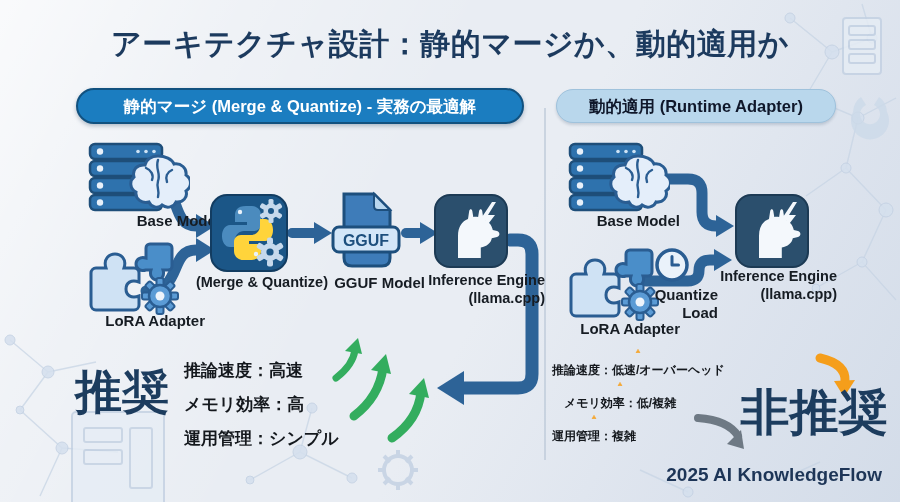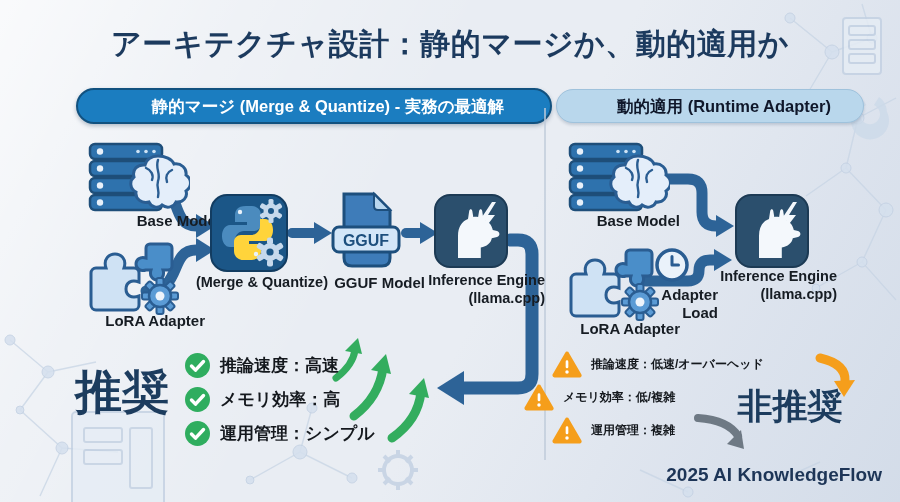--- a/index.html
+++ b/index.html
@@ -9,29 +9,29 @@
     background-image:
       linear-gradient(118deg, rgba(255,255,255,0.75) 0%, rgba(255,255,255,0.3) 20%, rgba(255,255,255,0) 42%),
       linear-gradient(118deg, rgba(206,216,231,0) 55%, rgba(201,212,229,0.4) 80%, rgba(193,206,224,0.55) 100%);
     font-family:"Liberation Sans","DejaVu Sans",sans-serif;
   }
   .abs{position:absolute;}
   .title{
     position:absolute;top:24px;left:0;right:0;text-align:center;
     font-size:30px;font-weight:bold;color:#1c3a5e;letter-spacing:.5px;
   }
-  .pill{position:absolute;height:32px;text-align:center;font-weight:bold;border-radius:18px;line-height:32px;padding-left:28px;}
+  .pill{position:absolute;height:32px;text-align:center;font-weight:bold;border-radius:18px;line-height:32px;}
   .pill-left{left:76px;top:88px;width:444px;background:#1b7dc0;color:#ffffff;font-size:16.5px;border:2px solid #11517f;box-shadow:0 2px 4px rgba(25,55,90,.3);}
   .pill-right{left:556px;top:89px;width:278px;background:#b9d7ec;color:#0f172a;font-size:16.5px;border:1px solid #9fc2dc;box-shadow:0 2px 3px rgba(25,55,90,.18);}
   .divider{position:absolute;left:544px;top:108px;width:2px;height:352px;background:#bfcbda;opacity:.75;}
   .node-label{position:absolute;text-align:right;font-weight:bold;color:#161c23;font-size:14.5px;line-height:1.22;}
   .verdict{position:absolute;font-weight:bold;color:#1c3c5e;text-align:center;line-height:1;}
   .verdict-left{left:52px;top:368px;width:140px;font-size:47px;}
-  .verdict-right{left:712px;top:388px;width:156px;font-size:35px;}
-  .row{position:absolute;display:flex;align-items:center;gap:9px;height:30px;}
+  .verdict-right{left:736px;top:388px;width:156px;font-size:49px;}
+  .row{position:absolute;display:flex;align-items:center;gap:9px;height:30px;flex-direction:column;}
   .row .txt{font-weight:bold;color:#14181d;white-space:nowrap;}
   .pro .txt{font-size:17px;}
   .con .txt{font-size:12px;}
   .footer{position:absolute;right:18px;top:464px;font-size:19px;font-weight:bold;color:#1d3557;}
 </style>
 </head>
 <body>
 
 <div class="stage">
 
@@ -271,21 +271,21 @@
       <circle r="4.5" fill="#eef4fb"></circle>
     </g>
   </svg>
   <div class="node-label" style="left:530px;top:320px;width:150px;font-size:15px">LoRA Adapter</div>
 
   <svg class="abs" style="left:653px;top:246px" width="38" height="38" viewBox="0 0 38 38">
     <circle cx="19" cy="19" r="15" fill="#eaf2fa" stroke="#2a5d92" stroke-width="3.5"></circle>
     <path d="M19,19 V10.5 M19,19 h6.5" stroke="#2a5d92" stroke-width="3" stroke-linecap="round" fill="none"></path>
   </svg>
   <div class="node-label" style="left:628px;top:286px;width:90px;font-size:15px">
-    <div>Adapter</div>
+    <div>Quantize</div>
     <div>Load</div>
   </div>
 
   <svg class="abs" style="left:735px;top:194px" width="74" height="74" viewBox="0 0 74 74">
     <rect x="1" y="1" width="72" height="72" rx="15" fill="#2b4f6d" stroke="#1c3a54" stroke-width="2"></rect>
     <path d="M24,64 V42 c0,-9 4,-15 10,-17 l1.2,-8 c0.5,-2.4 2.6,-2.4 3.1,0 l1,6 c1.6,-0.5 3.2,-0.5 4.8,0 l1,-6 c0.5,-2.4 2.6,-2.4 3.1,0 l1.2,8 c5,2 8.4,6 9.4,11 l4.2,1 c3.2,0.9 3.2,5.1 0,6 l-5.2,1.2 c-1,5 -5,8.2 -11,9.2 V64 Z" fill="#f4f8fc"></path>
     <polygon points="58,8 46,26 52,26 45,42 61,21 54,21 62,8" fill="#f4f8fc"></polygon>
   </svg>
   <div class="node-label" style="left:687px;top:268px;width:150px">
     <div>Inference Engine</div>
@@ -317,21 +317,21 @@
   <div class="verdict verdict-left">推奨</div>
 
   <div class="row con" style="left:552px;top:349px">
     <svg width="30" height="27" viewBox="0 0 36 32">
       <path d="M18,3 L33,29 H3 Z" fill="#f59e1b" stroke="#f59e1b" stroke-width="5" stroke-linejoin="round"></path>
       <rect x="16.4" y="11" width="3.2" height="9.5" rx="1.6" fill="#ffffff"></rect>
         <circle cx="18" cy="25" r="2.1" fill="#ffffff"></circle>
     </svg>
     <span class="txt">推論速度：低速/オーバーヘッド</span>
   </div>
-  <div class="row con" style="left:524px;top:382px">
+  <div class="row con" style="left:564px;top:382px">
     <svg width="30" height="27" viewBox="0 0 36 32">
       <path d="M18,3 L33,29 H3 Z" fill="#f59e1b" stroke="#f59e1b" stroke-width="5" stroke-linejoin="round"></path>
       <rect x="16.4" y="11" width="3.2" height="9.5" rx="1.6" fill="#ffffff"></rect>
         <circle cx="18" cy="25" r="2.1" fill="#ffffff"></circle>
     </svg>
     <span class="txt">メモリ効率：低/複雑</span>
   </div>
   <div class="row con" style="left:552px;top:415px">
     <svg width="30" height="27" viewBox="0 0 36 32">
       <path d="M18,3 L33,29 H3 Z" fill="#f59e1b" stroke="#f59e1b" stroke-width="5" stroke-linejoin="round"></path>

